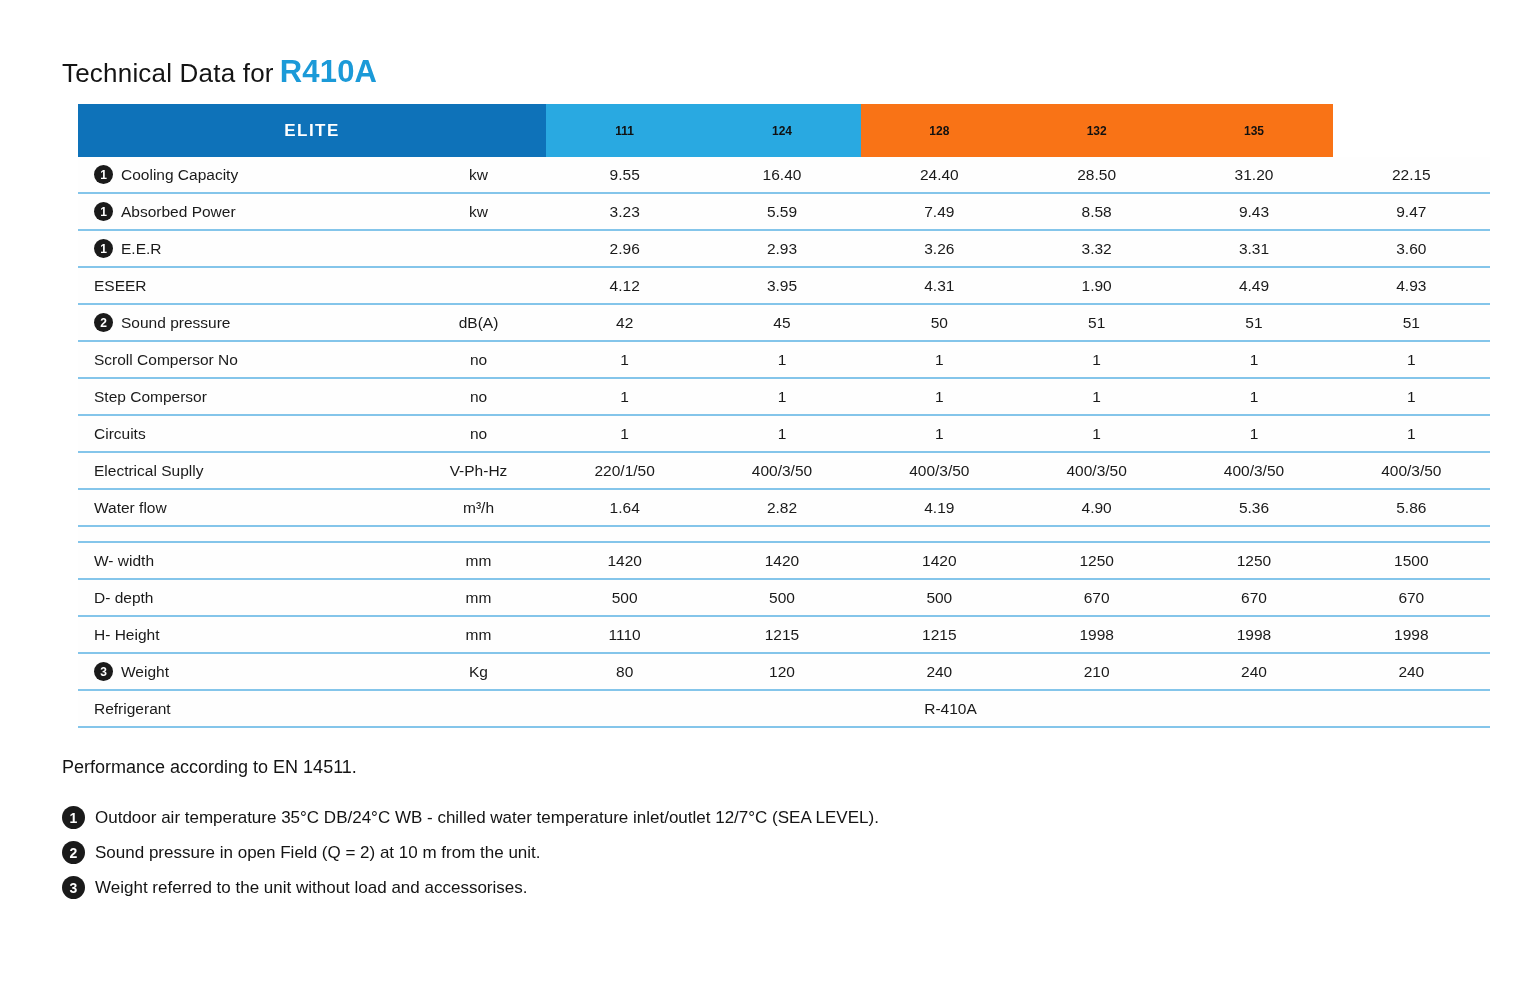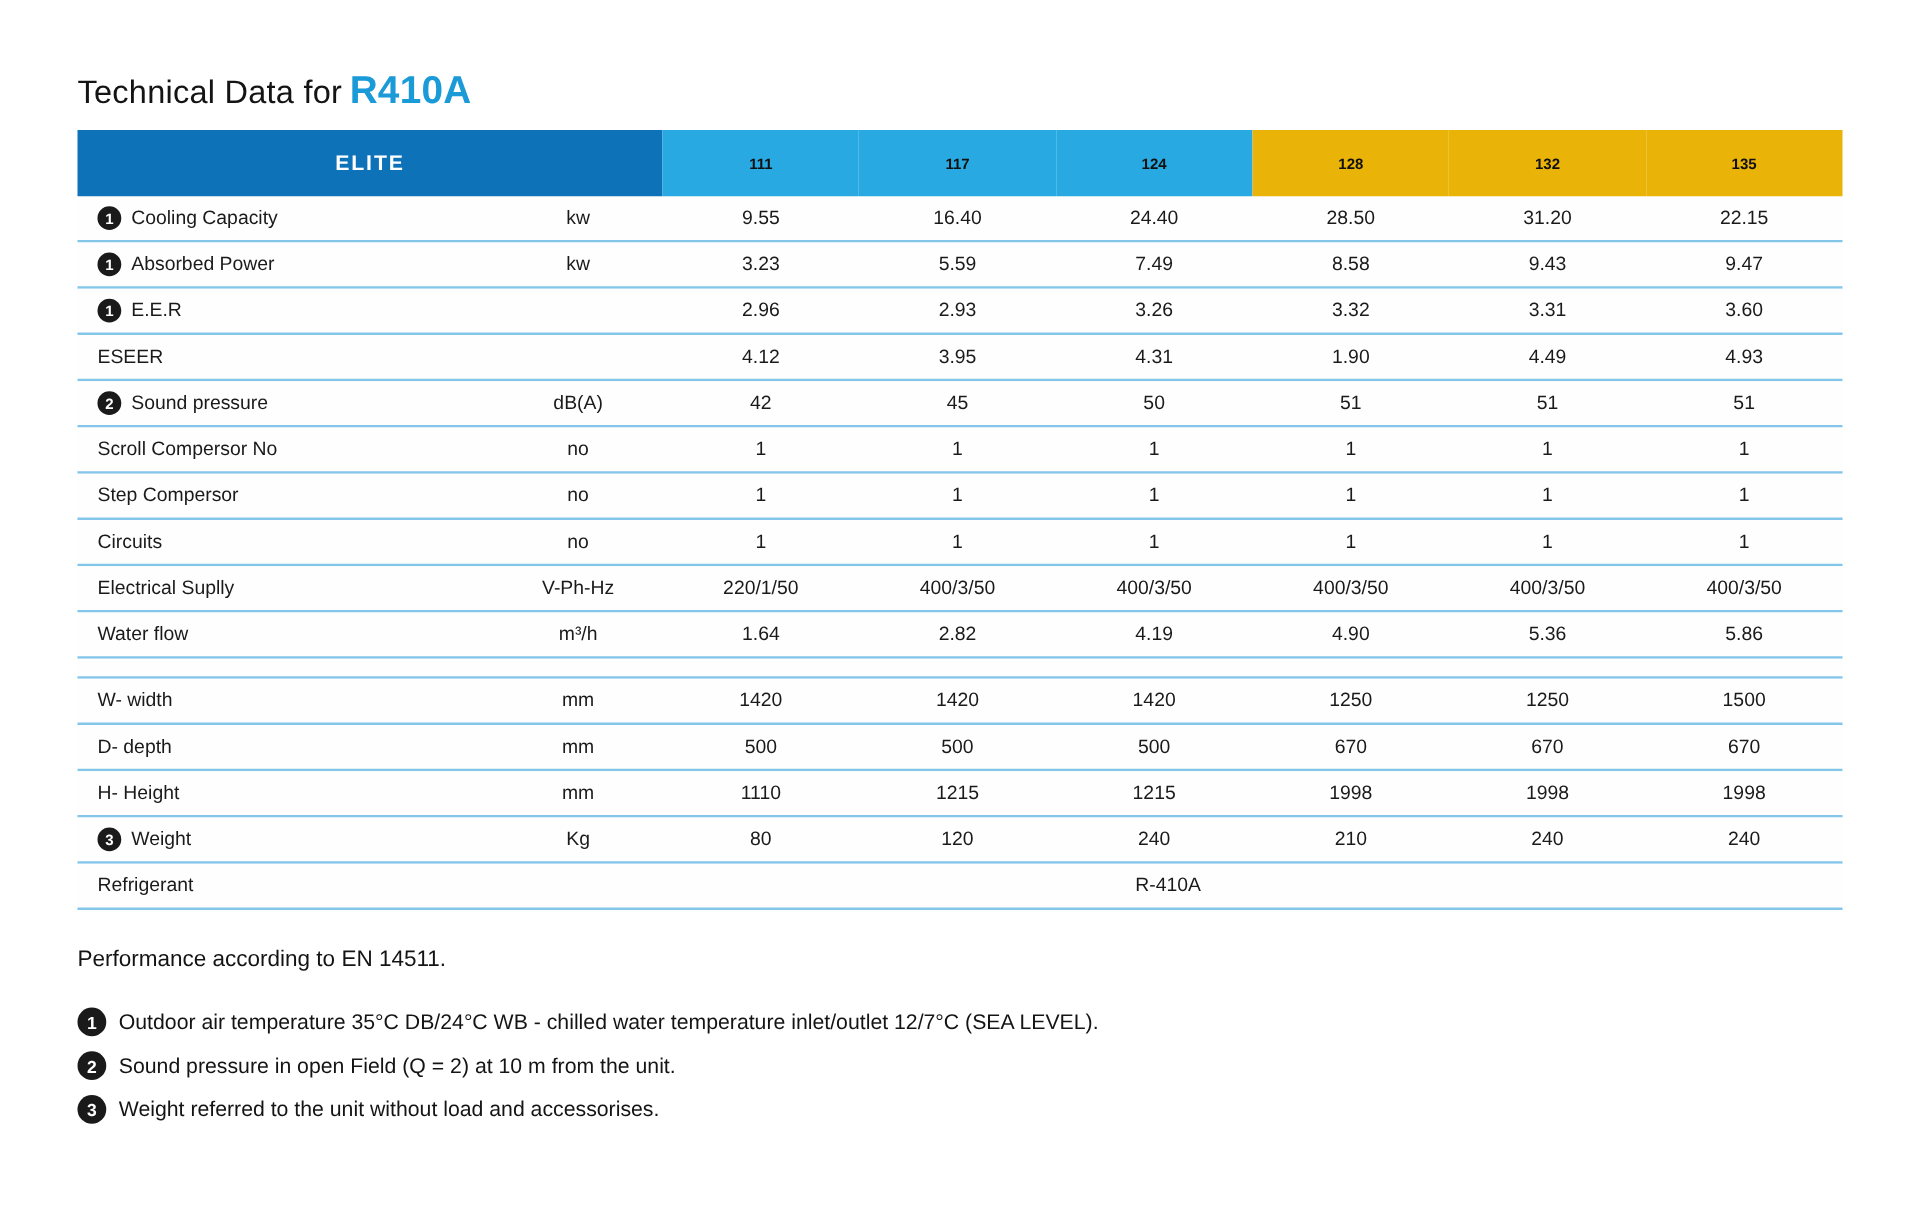--- a/index.html
+++ b/index.html
@@ -20,38 +20,38 @@
     letter-spacing: 0.2px;
     white-space: nowrap;
   }
   .title .model {
     font-size: 31px; font-weight: bold; color: #1b9ad8;
     margin-left: 6px;
   }
 
   
   .tech-table {
-    position: absolute; left: 62px; top: 104px; width: 1412px;
+    position: absolute; left: 78px; top: 104px; width: 1412px;
   }
   .thead {
     display: grid;
     grid-template-columns: 468px repeat(6, 1fr);
     height: 53px;
   }
   .thead .elite-cell {
     background: #0e72b9; color: #ffffff;
     font-weight: bold; font-size: 17px; letter-spacing: 1.5px;
     display: flex; align-items: center; justify-content: center;
   }
   .thead .col-head {
     font-weight: bold; font-size: 12px; color: #111;
     display: flex; align-items: center; justify-content: center;
   }
   .thead .col-head.bright { background: #29a9e1; }
-  .thead .col-head.pale   { background: #eab308; }
+  .thead .col-head.pale   { background: #f97316; }
 
   .trow {
     display: grid;
     grid-template-columns: 333px 135px repeat(6, 1fr);
     height: 37px;
     border-bottom: 2px solid #84c5ea;
     align-items: center;
     background: #fefefe;
     font-size: 15.5px;
   }
@@ -103,21 +103,20 @@
 
   <div class="title">
     <span>Technical Data for</span><span class="model">R410A</span>
   </div>
 
   <div class="tech-table">
     <div class="thead">
       <div class="elite-cell">ELITE</div>
 
     <div class="col-head bright">111</div>
-        <div class="col-head bright">117</div>
         <div class="col-head bright">124</div>
         <div class="col-head pale">128</div>
         <div class="col-head pale">132</div>
         <div class="col-head pale">135</div>
       </div>
     <div id="tbody">
 
     <div class="trow">
           <div class="label-cell">
             <span class="note-badge">1</span>

